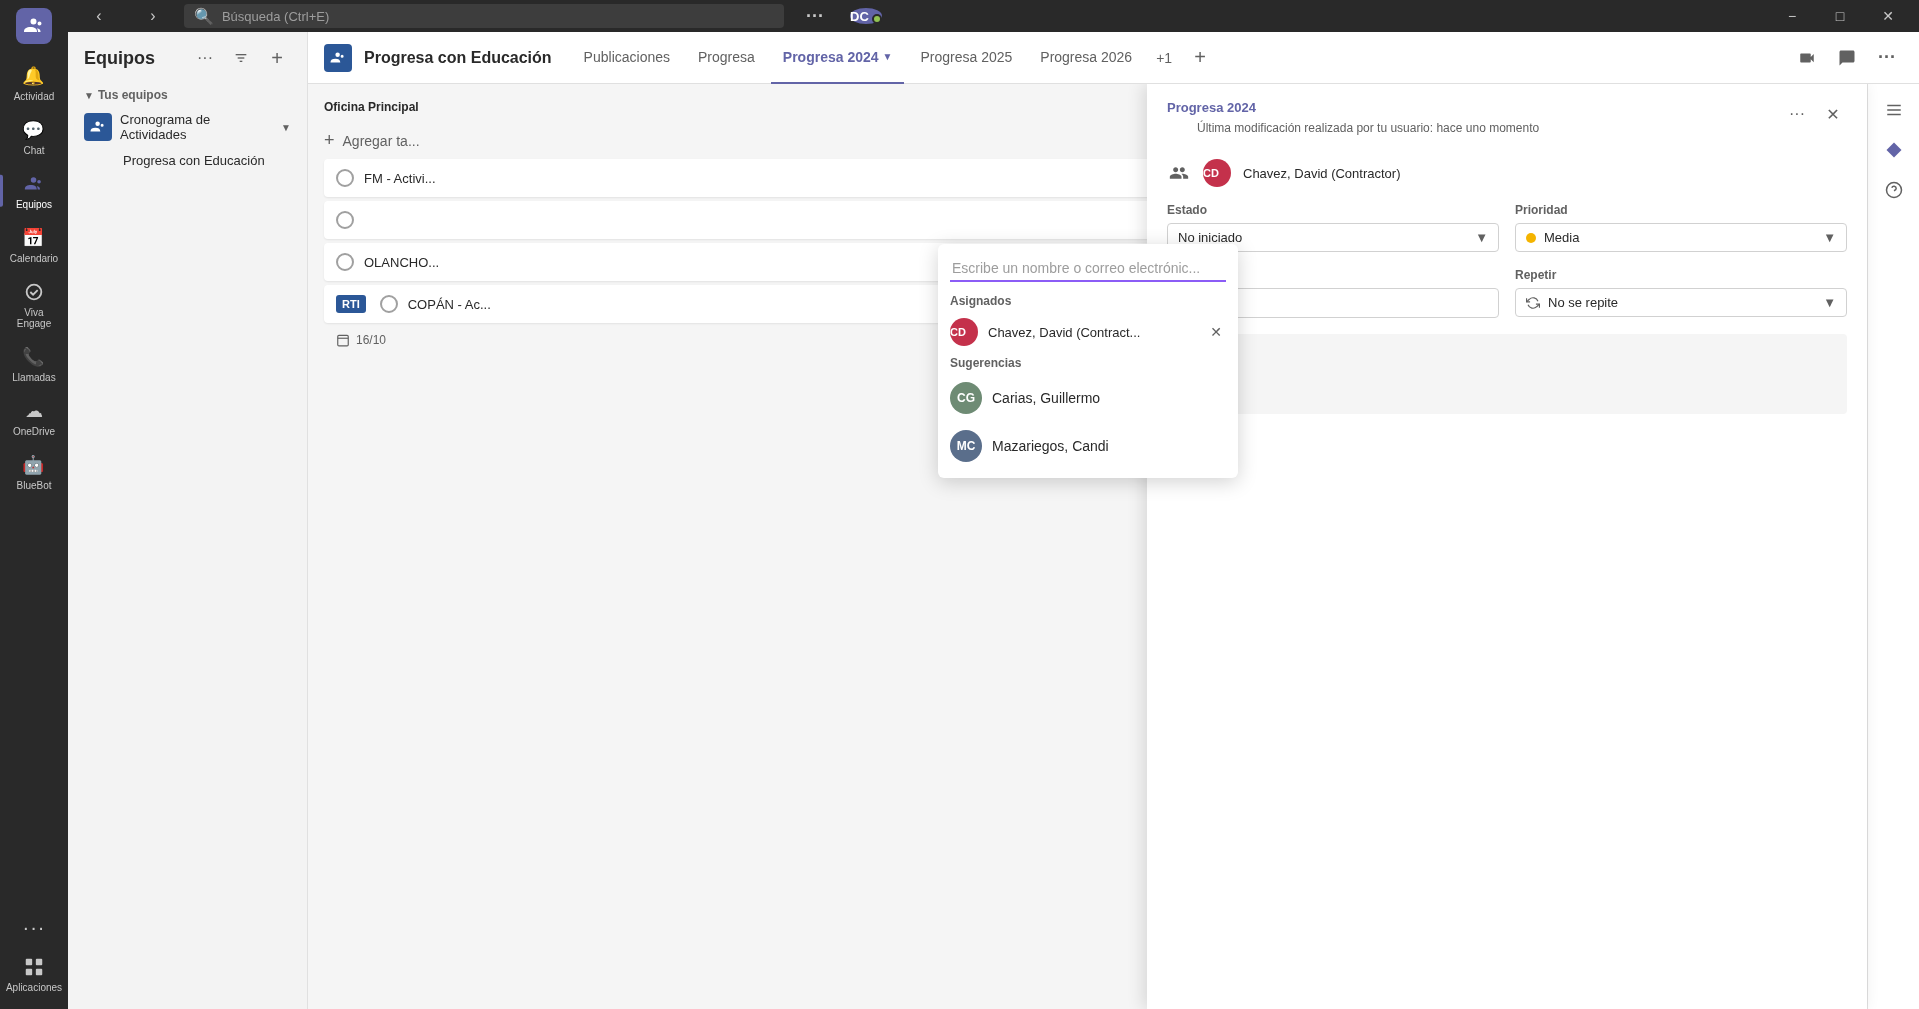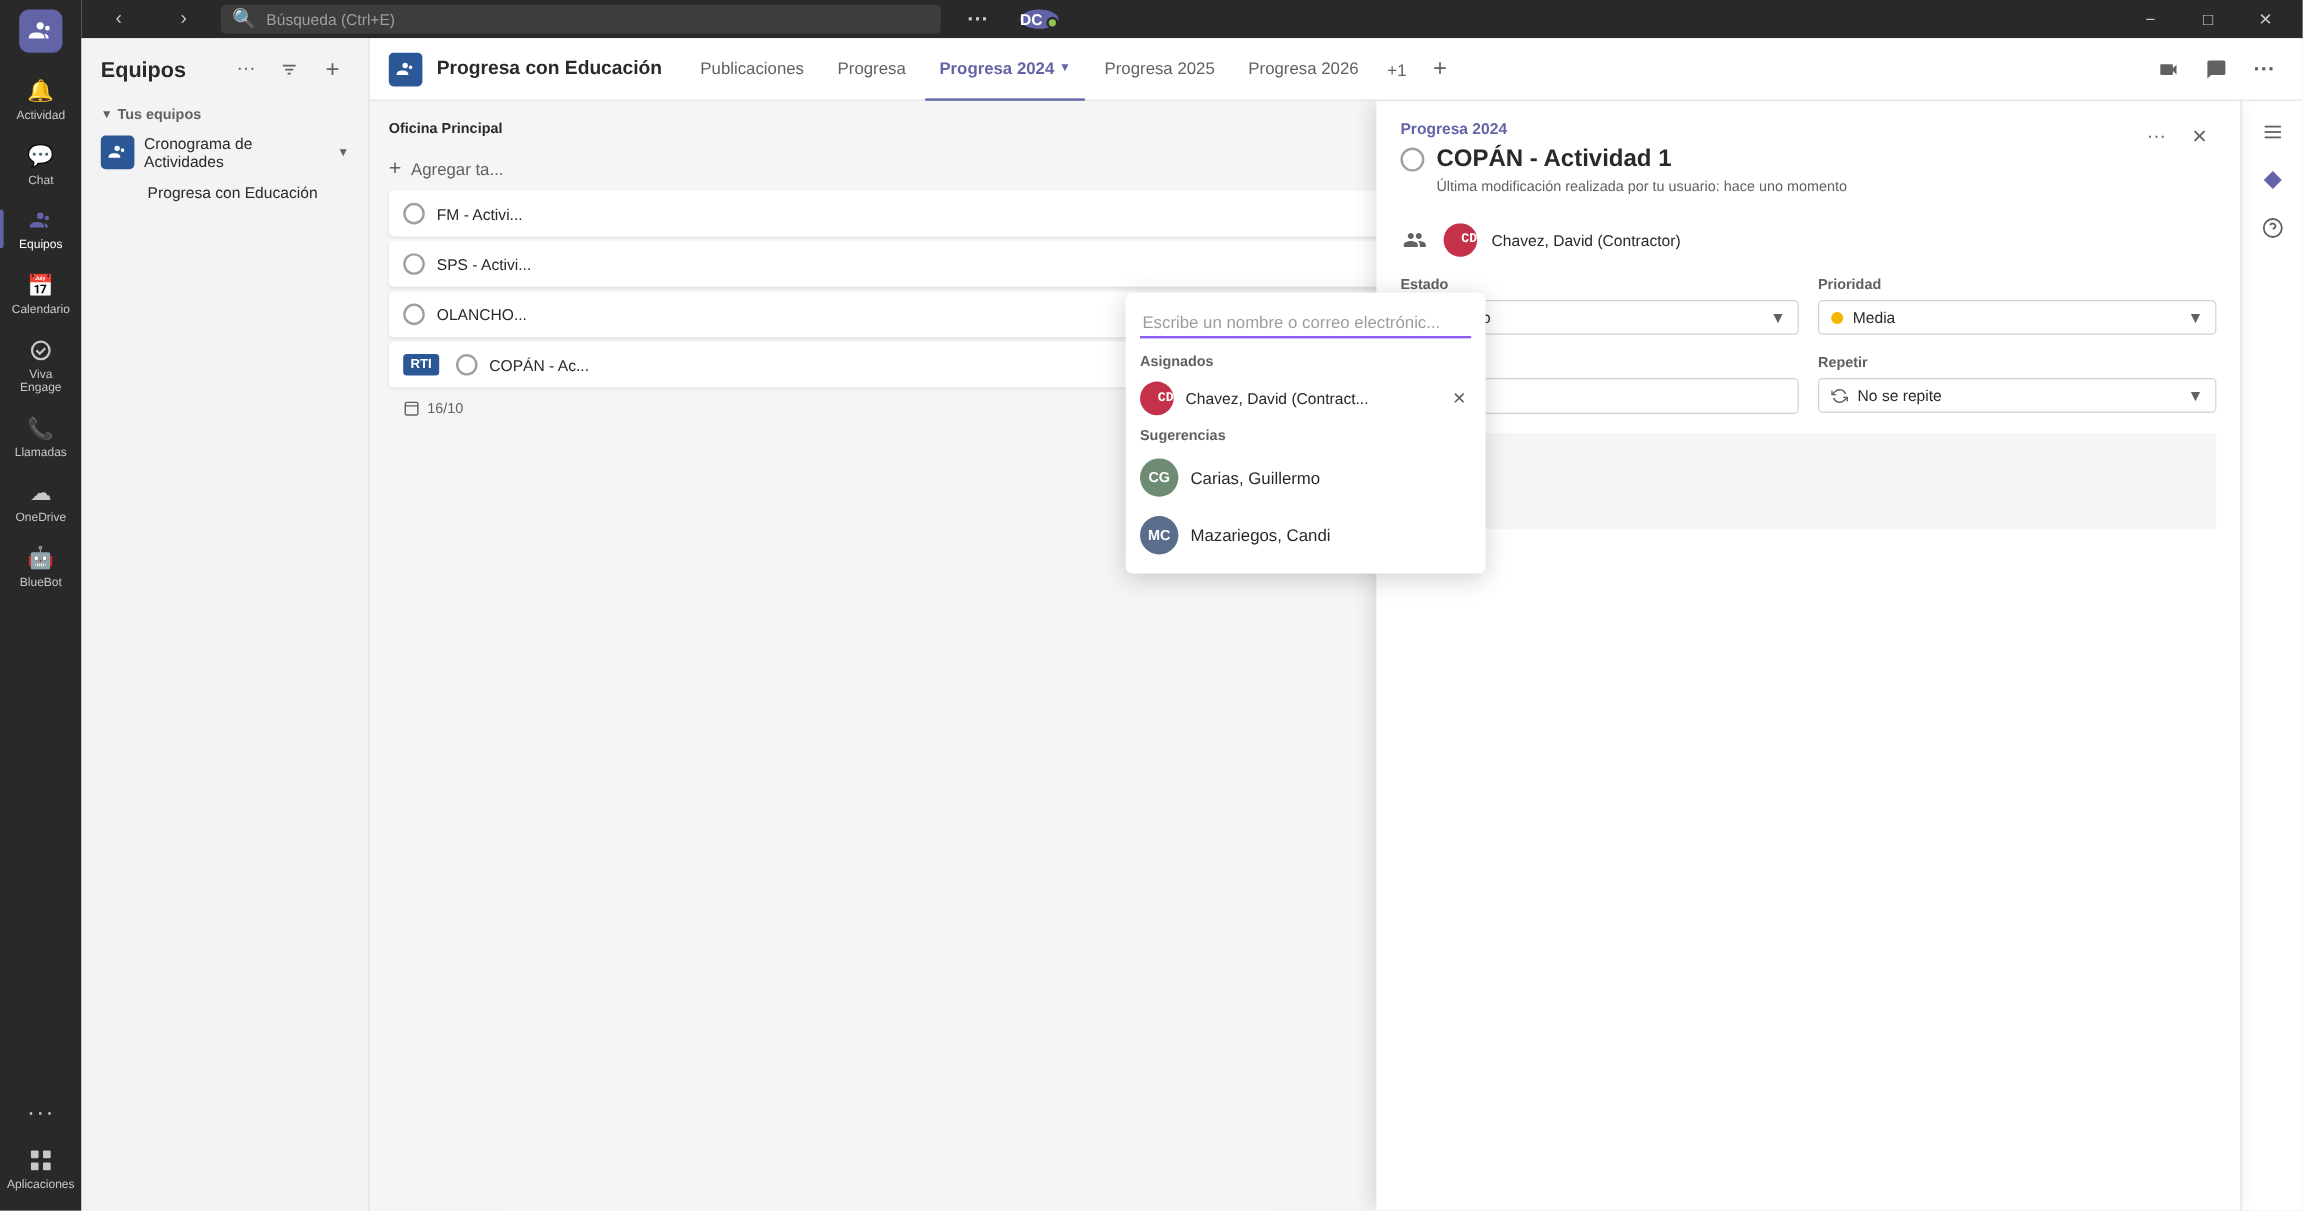--- a/index.html
+++ b/index.html
@@ -350,22 +350,22 @@
       display: flex; align-items: center; gap: 12px;
       margin-bottom: 16px;
     }
     .assign-icon {
       width: 24px; height: 24px; color: #616161;
       font-size: 18px; display: flex; align-items: center; justify-content: center;
     }
     .assignee-avatar {
       width: 28px; height: 28px; border-radius: 50%;
       background: #c4314b;
-      display: flex; align-items: center; justify-content: flex-end;
-      color: white; font-size: 11px; font-weight: 700; font-family: Liberation Mono, monospace;
+      display: flex; align-items: center; justify-content: flex-start;
+      color: white; font-size: 11px; font-weight: 700;
     }
     .assignee-name { font-size: 13px; color: #292929; }
 
     
     .assign-dropdown {
       position: absolute;
       top: 160px; left: 630px;
       width: 300px;
       background: white;
       border-radius: 6px;
@@ -654,21 +654,20 @@
               <svg width="12" height="12" viewBox="0 0 24 24" fill="white" style="margin-right:3px;vertical-align:middle">
                 <rect x="3" y="4" width="18" height="18" rx="2" fill="none" stroke="white" stroke-width="2"></rect>
                 <line x1="3" y1="9" x2="21" y2="9" stroke="white" stroke-width="2"></line>
               </svg>
               09/10
             </span>
           </div>
 
           <div class="task-item">
             <div class="task-circle"></div>
-            <span class="task-name">SPS - Activi...</span>
           </div>
 
           <div class="task-item">
             <div class="task-circle"></div>
             <span class="task-name">OLANCHO...</span>
           </div>
 
           <div class="task-item">
             <span class="task-badge badge-blue" style="padding:3px 6px;margin-right:4px">RTI</span>
             <div class="task-circle"></div>
@@ -685,24 +684,20 @@
         </div>
 
         <div style="width:80px;background:#f0f0f0;border-left:1px solid #e0e0e0;display:flex;align-items:flex-start;justify-content:center;padding-top:12px;font-size:13px;color:#616161">
           <span>Oc</span>
         </div>
 
         <div class="task-detail-panel">
           <div class="tdp-header">
             <div style="flex:1">
               <div class="tdp-category">Progresa 2024</div>
-              <div class="tdp-title-row">
-                <div class="tdp-title-circle"></div>
-                <span class="tdp-title">COPÁN - Actividad 1</span>
-              </div>
               <div class="tdp-subtitle">Última modificación realizada por tu usuario: hace uno momento</div>
             </div>
             <button class="tdp-more-btn">···</button>
             <button class="tdp-close-btn">✕</button>
           </div>
 
           <div class="tdp-body">
 
             <div class="tdp-assignee-row">
               <div class="assign-icon">

